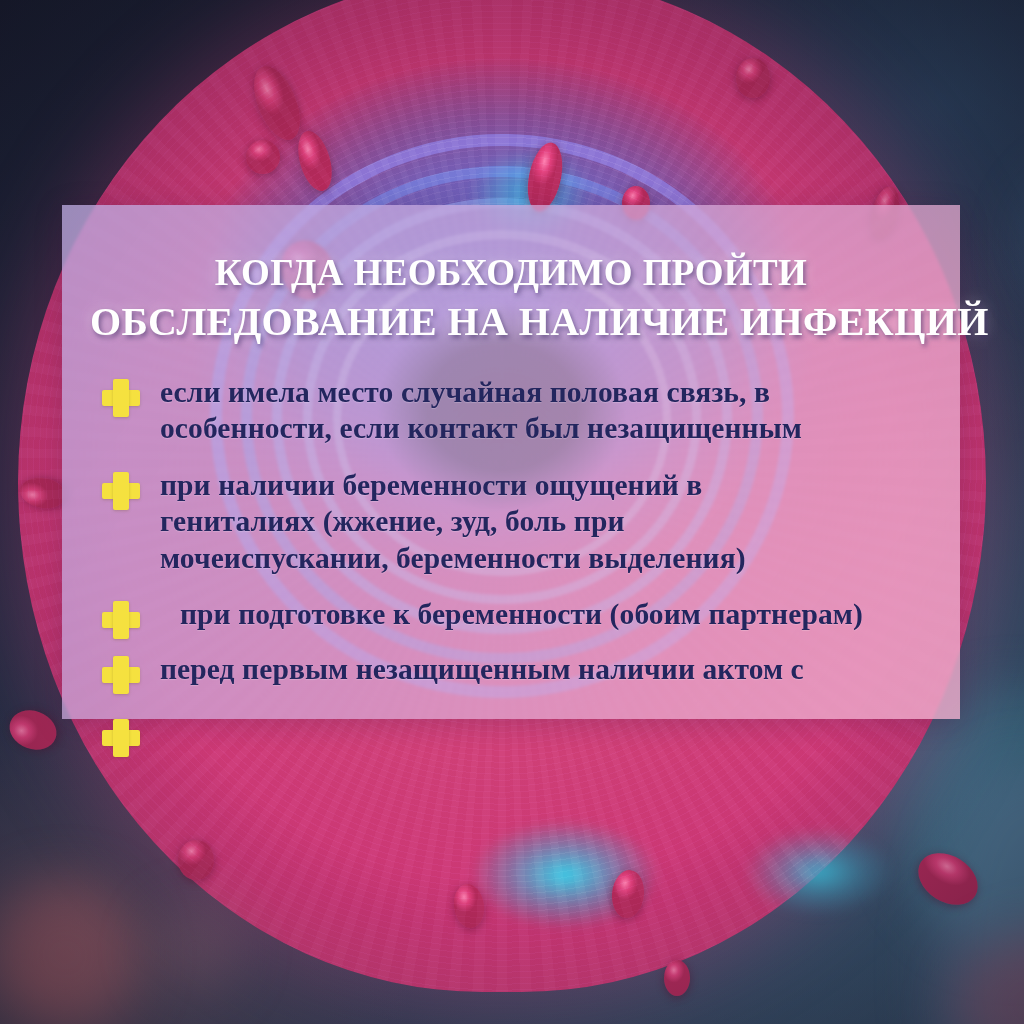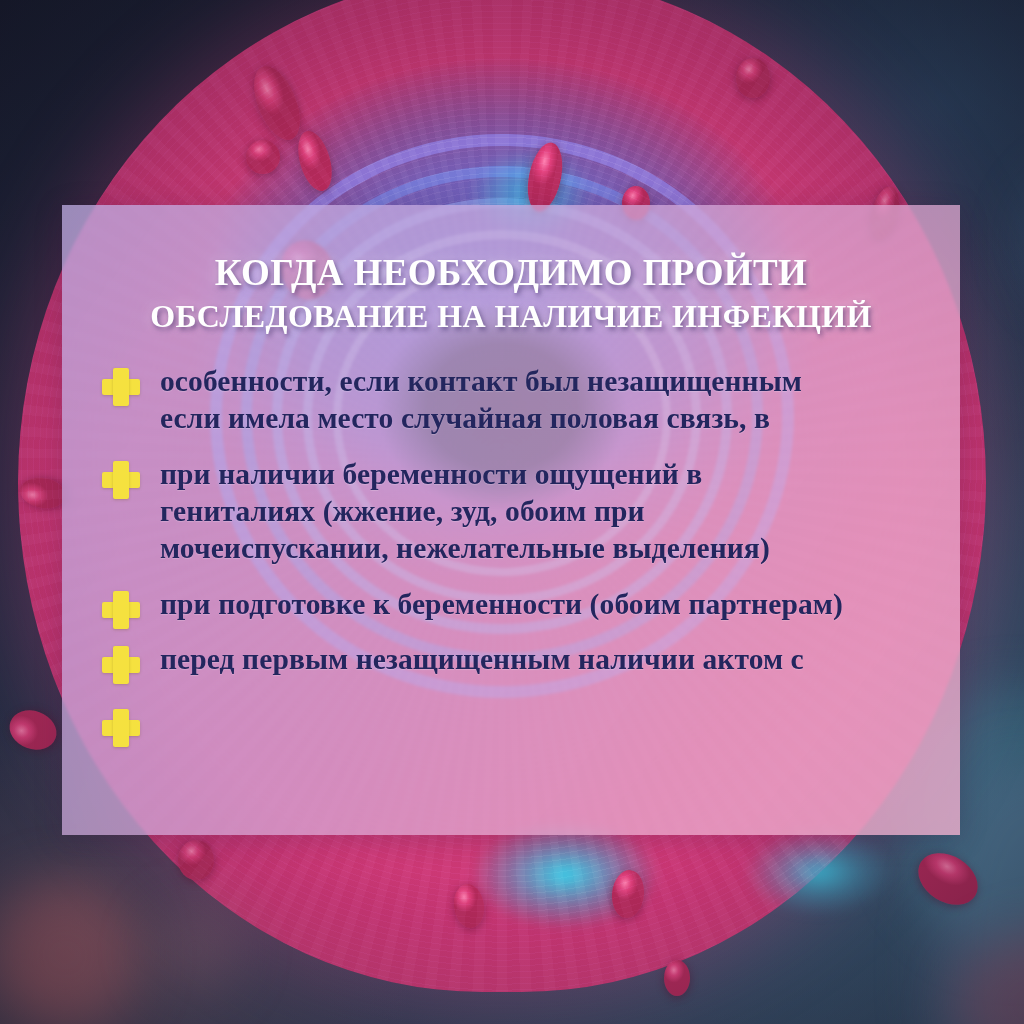--- a/index.html
+++ b/index.html
@@ -111,21 +111,21 @@
   }
   .vignette{
     position:absolute;inset:0;
     background:radial-gradient(85% 80% at 50% 50%, rgba(0,0,0,0) 45%, rgba(8,10,22,.55) 100%);
   }
 
   
   .panel{
     position:absolute;
     left:62px;top:205px;
-    width:898px;height:630px;
+    width:898px;height:514px;
     background:linear-gradient(128deg,
         rgba(190,172,226,.76) 0%,
         rgba(198,170,222,.74) 26%,
         rgba(214,168,214,.74) 52%,
         rgba(232,170,206,.76) 76%,
         rgba(240,176,206,.80) 100%);
     backdrop-filter:blur(1.5px);
     box-shadow:0 4px 26px rgba(40,20,60,.22);
     box-sizing:border-box;
     padding:26px 26px 0 26px;
@@ -140,34 +140,34 @@
     font-weight:bold;
     font-size:37px;
     line-height:1.28;
     letter-spacing:.4px;
     text-shadow:
       2px 3px 5px rgba(52,34,92,.55),
       0 0 14px rgba(255,255,255,.35);
     padding:18px 2px 0 2px;
   }
   .title .ln{display:block;white-space:nowrap;}
-  .title .ln2{font-size:32px;}
+  .title .ln2{font-size:40px;}
 
   
   .list{
     list-style:none;
     margin:0;
     padding:26px 6px 0 6px;
   }
   .item{
     display:flex;
     align-items:flex-start;
     margin-bottom:20px;
   }
-  .item.tight{margin-bottom:12px;}
+  .item.tight{margin-bottom:12px;gap:20px;}
 
   .cross{
     flex:0 0 auto;
     position:relative;
     width:38px;height:38px;
     margin:5px 20px 0 8px;
   }
   .cross span{
     position:absolute;
     background:#f5e13f;
@@ -248,34 +248,34 @@
     </h1>
 
     <ul class="list">
 
       <li class="item">
         <span class="cross">
           <span class="h"></span>
             <span class="v"></span>
         </span>
         <span class="txt">
+          <span class="ln">если имела место случайная половая связь, в</span>
           <span class="ln">особенности, если контакт был незащищенным</span>
-          <span class="ln">если имела место случайная половая связь, в</span>
         </span>
       </li>
 
       <li class="item">
         <span class="cross">
           <span class="h"></span>
             <span class="v"></span>
         </span>
         <span class="txt">
           <span class="ln">при наличии беременности ощущений в</span>
-          <span class="ln">гениталиях (жжение, зуд, обоим при</span>
-          <span class="ln">мочеиспускании, нежелательные выделения)</span>
+          <span class="ln">гениталиях (жжение, зуд, боль при</span>
+          <span class="ln">мочеиспускании, беременности выделения)</span>
         </span>
       </li>
 
       <li class="item tight">
         <span class="cross">
           <span class="h"></span>
             <span class="v"></span>
         </span>
         <span class="txt">
           <span class="ln">при подготовке к беременности (обоим партнерам)</span>

